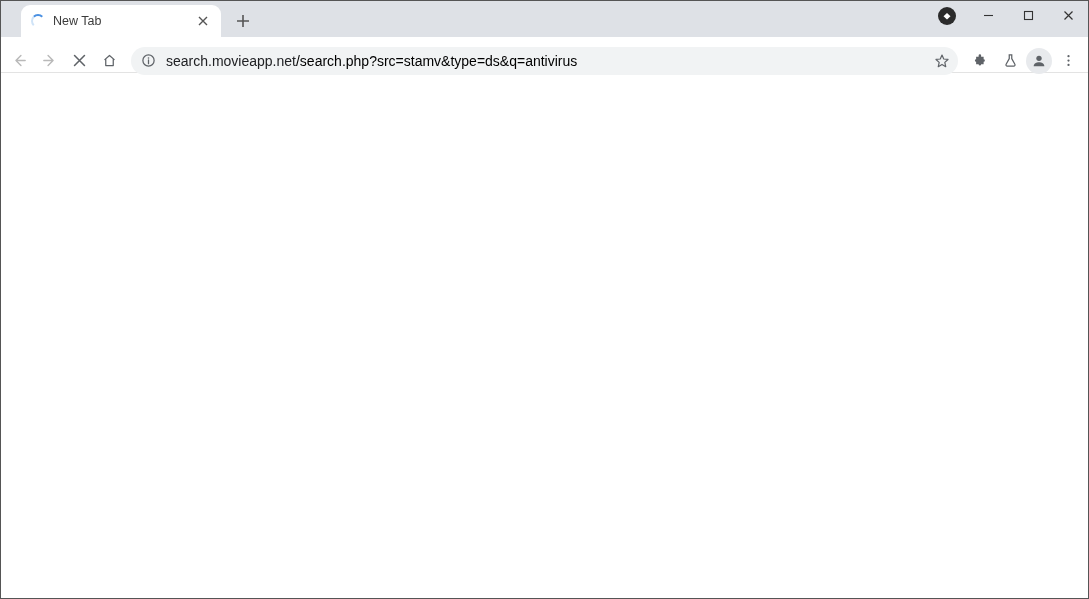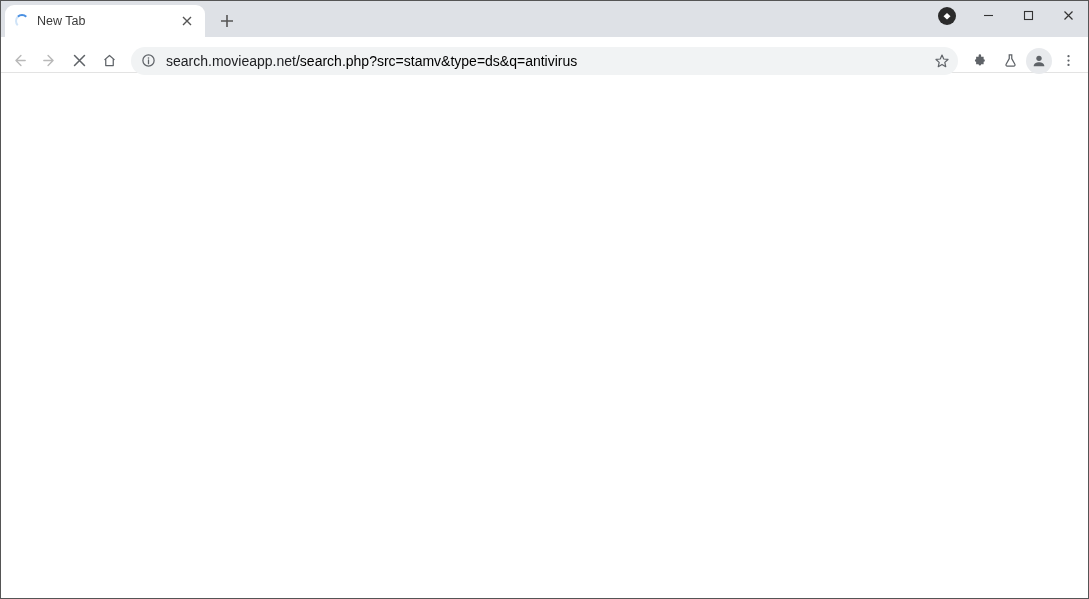--- a/index.html
+++ b/index.html
@@ -10,21 +10,21 @@
     height: 36px;
     background: #dee1e6;
     display: flex;
     align-items: flex-end;
     position: relative;
   }
   .tab {
     background: #fff;
     height: 32px;
     width: 200px;
-    margin-left: 4px;
+    margin-left: 20px;
     border-top-left-radius: 9px;
     border-top-right-radius: 9px;
     display: flex;
     align-items: center;
     padding: 0 10px;
     font-size: 12.5px;
     color: #3b3b3b;
     position: relative;
   }
   .tab .spinner {

